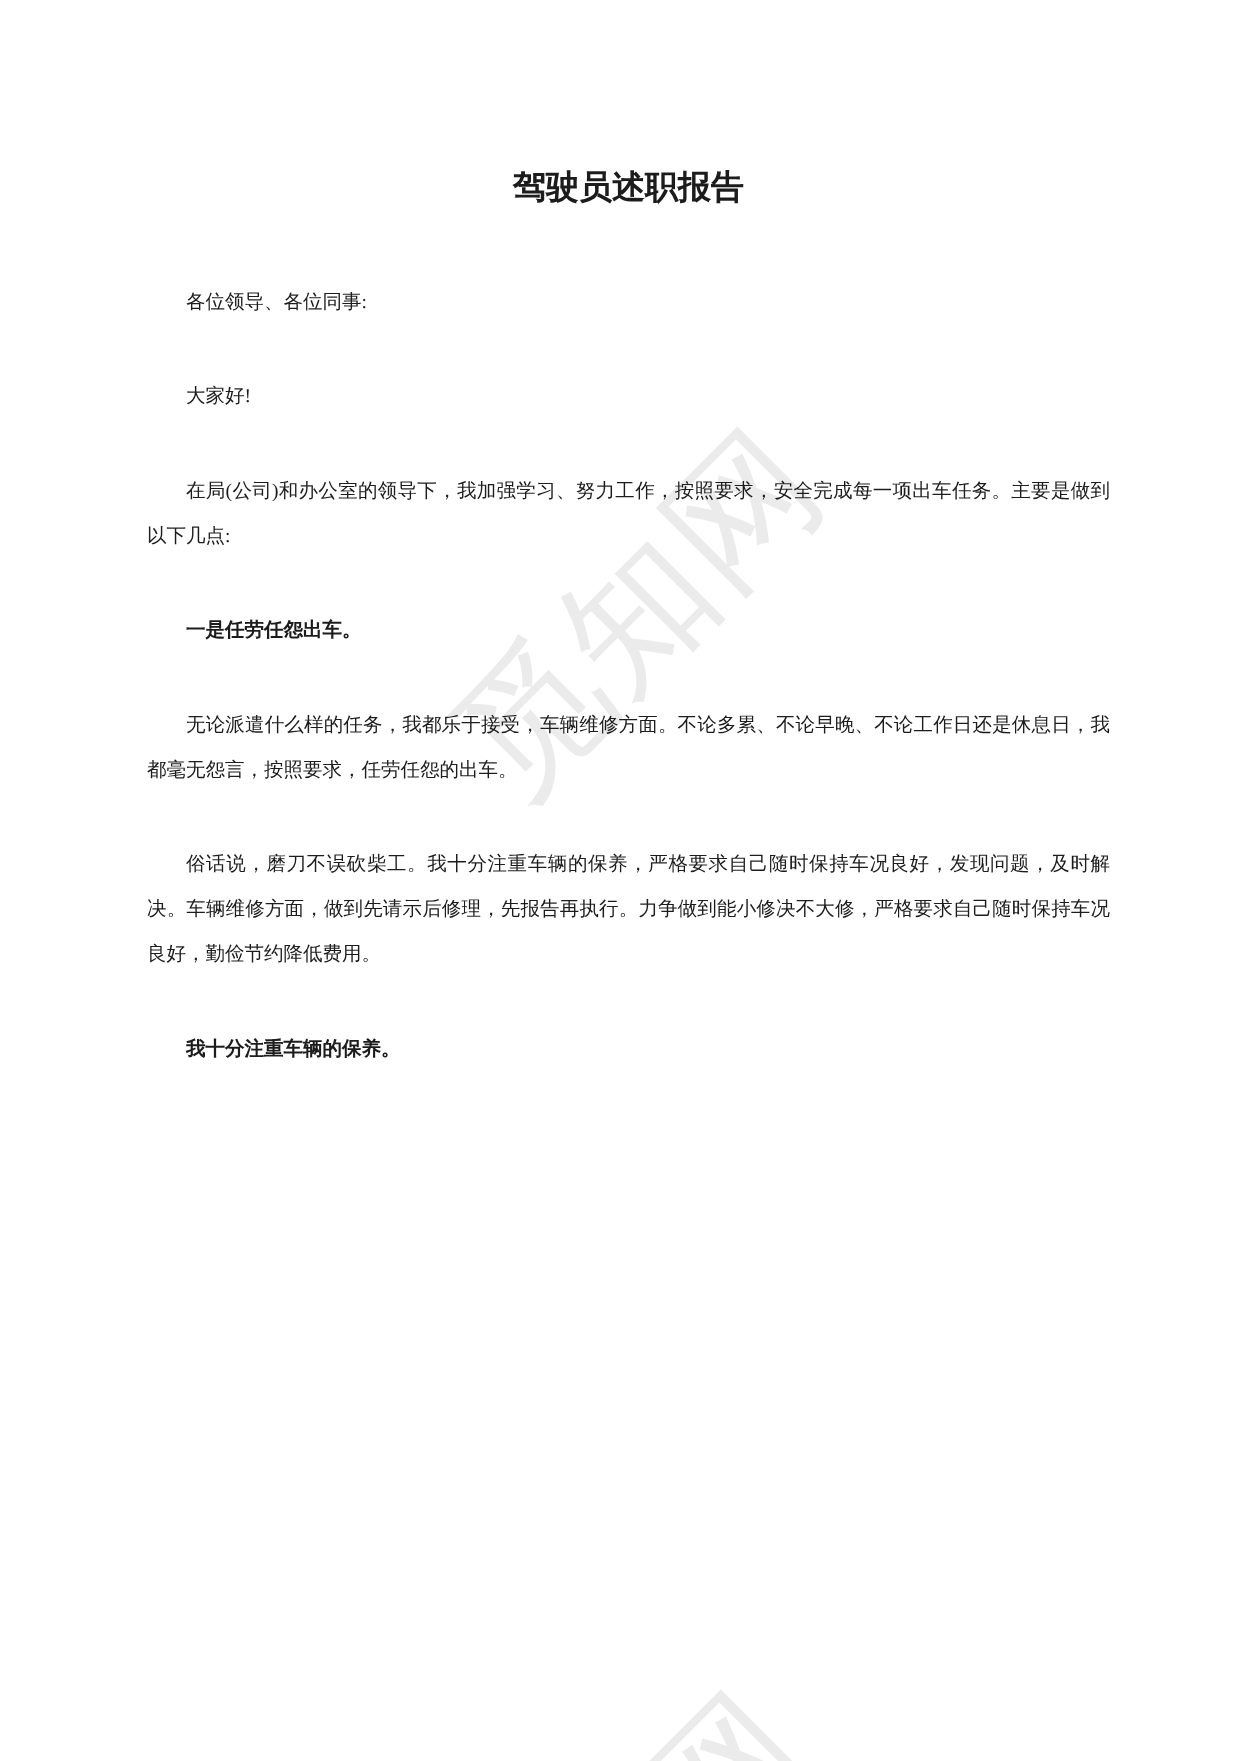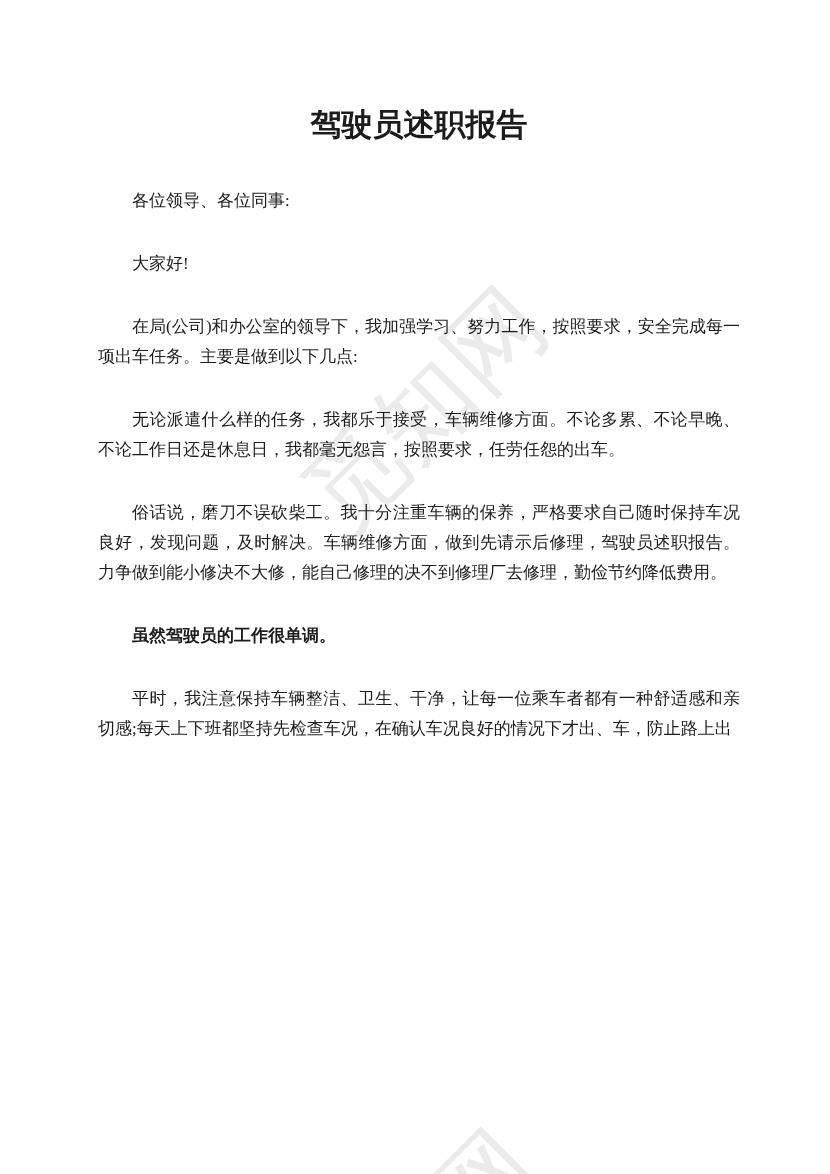--- a/index.html
+++ b/index.html
@@ -29,28 +29,28 @@
   }
   .wm-mid    { left: 427px; top: 410px;  }
   .wm-bottom { left: 416px; top: 1252px; }
   .content {
     position: relative;
     z-index: 1;
     padding: 102px 90px 0 98px;
     color: var(--text, #1c1c1c);
   }
   .doc-title {
-    font-size: 31px;
+    font-size: 22px;
     line-height: 46px;
     font-weight: bold;
     text-align: center;
     margin: 0 0 38px 0;
   }
   .para {
-    font-size: 17px;
+    font-size: 13px;
     line-height: 30px;
     margin: 0 0 33px 0;
     text-indent: 2em;
     text-align: justify;
   }
   .para.bold {
     font-weight: bold;
   }
 </style>
 </head>
@@ -65,26 +65,26 @@
   <div class="content">
 
     <h1 class="doc-title">驾驶员述职报告</h1>
 
     <p class="para">各位领导、各位同事:</p>
 
     <p class="para">大家好!</p>
 
     <p class="para">在局(公司)和办公室的领导下，我加强学习、努力工作，按照要求，安全完成每一项出车任务。主要是做到以下几点:</p>
 
+    <p class="para bold">一是任劳任怨出车。</p>
 
     <p class="para">无论派遣什么样的任务，我都乐于接受，车辆维修方面。不论多累、不论早晚、不论工作日还是休息日，我都毫无怨言，按照要求，任劳任怨的出车。</p>
 
 
 
 
-    <p class="para">俗话说，磨刀不误砍柴工。我十分注重车辆的保养，严格要求自己随时保持车况良好，发现问题，及时解决。车辆维修方面，做到先请示后修理，驾驶员述职报告。力争做到能小修决不大修，能自己修理的决不到修理厂去修理，勤俭节约降低费用。</p>
+    <p class="para">俗话说，磨刀不误砍柴工。我十分注重车辆的保养，严格要求自己随时保持车况良好，发现问题，及时解决。车辆维修方面，做到先请示后修理，先报告再执行。力争做到能小修决不大修，严格要求自己随时保持车况良好，勤俭节约降低费用。</p>
 
-    <p class="para bold">虽然驾驶员的工作很单调。</p>
+    <p class="para bold">我十分注重车辆的保养。</p>
 
-    <p class="para">平时，我注意保持车辆整洁、卫生、干净，让每一位乘车者都有一种舒适感和亲切感;每天上下班都坚持先检查车况，在确认车况良好的情况下才出、车，防止路上出</p>
 
   </div>
 </div>
 
 </body></html>

